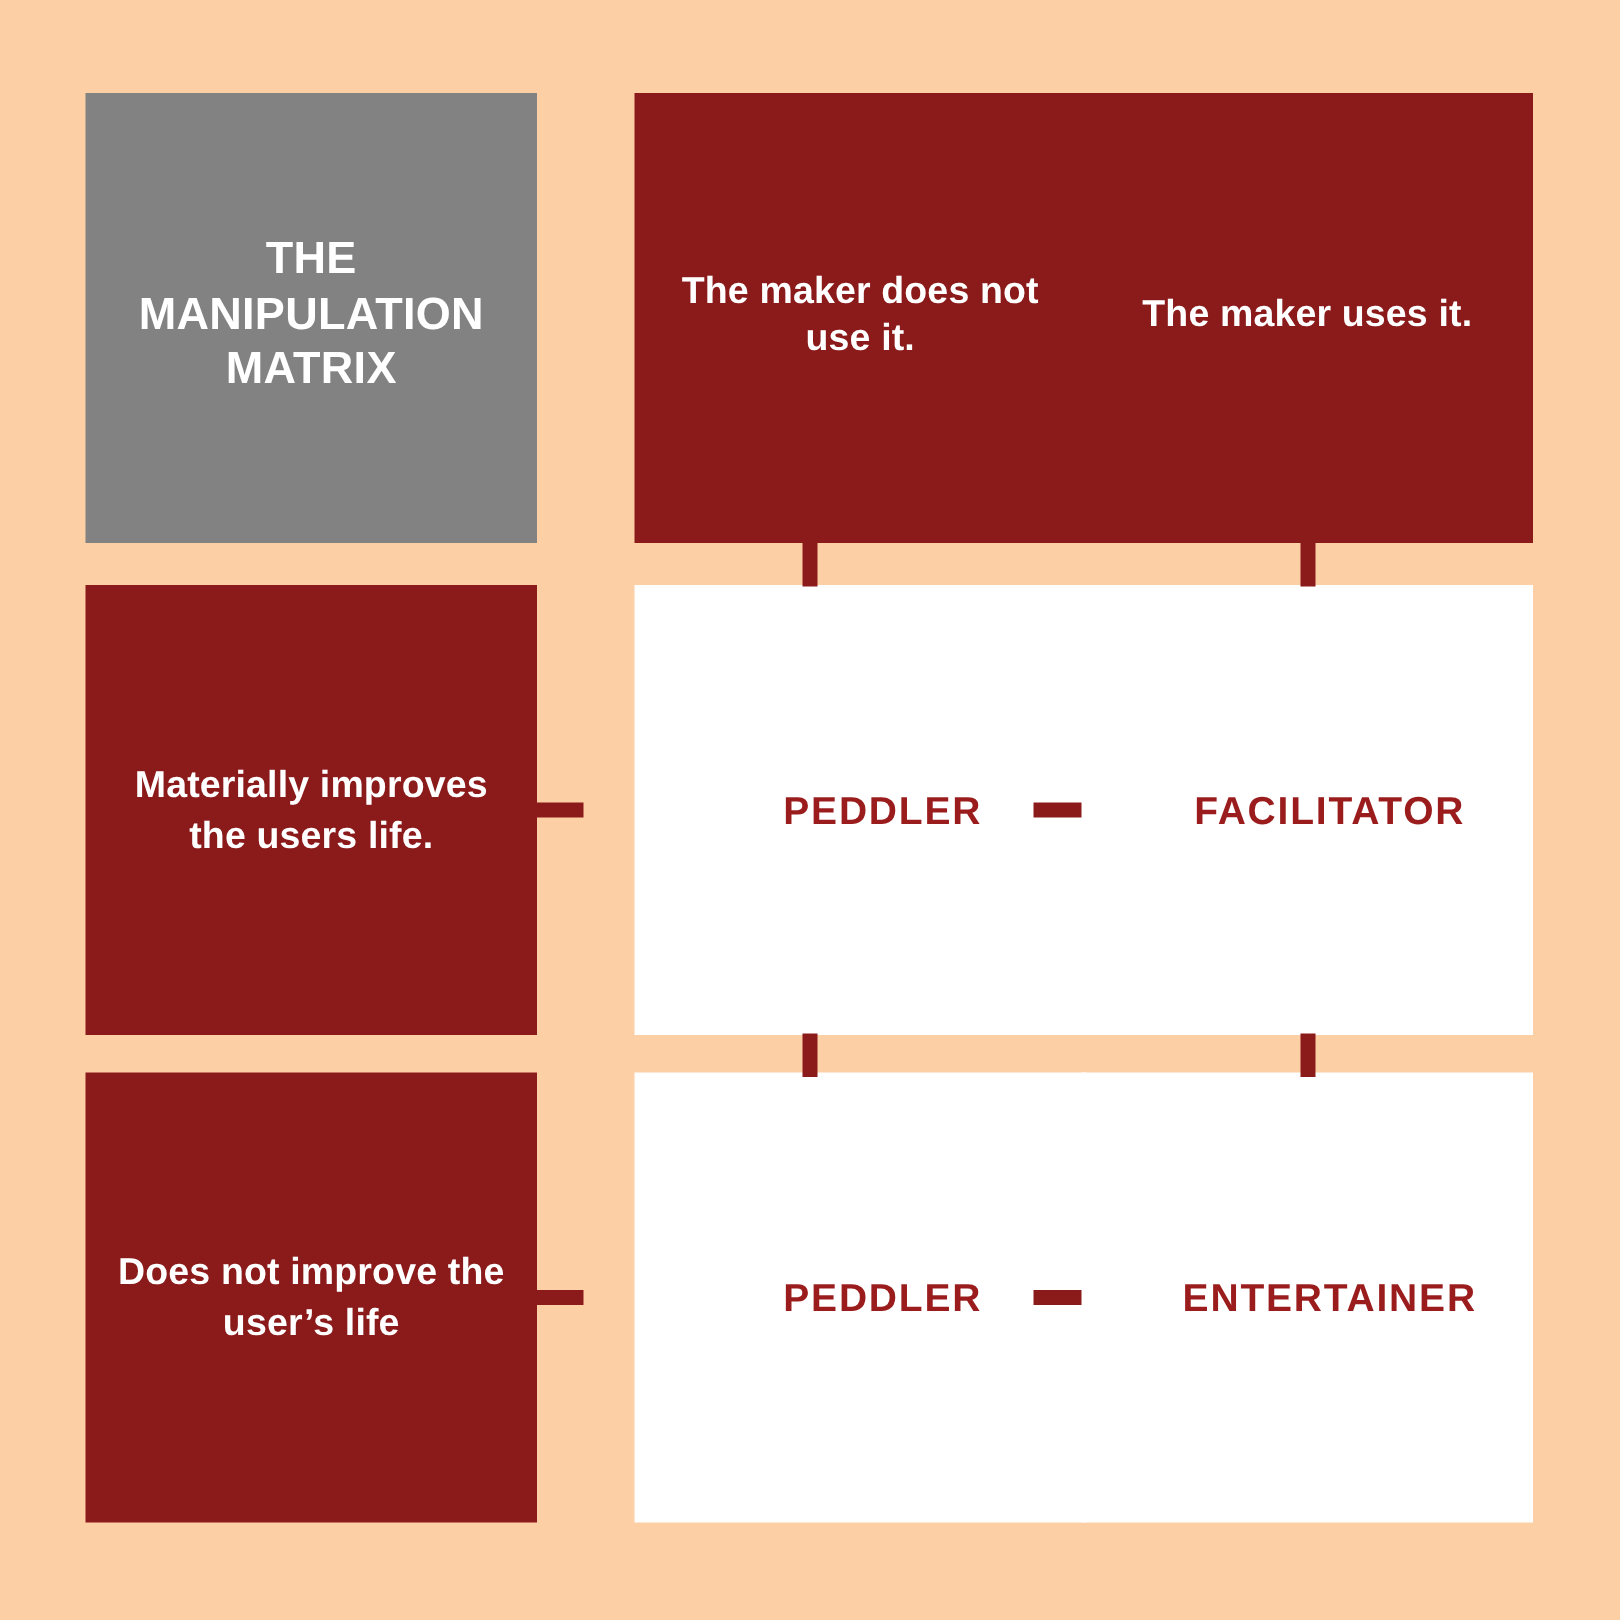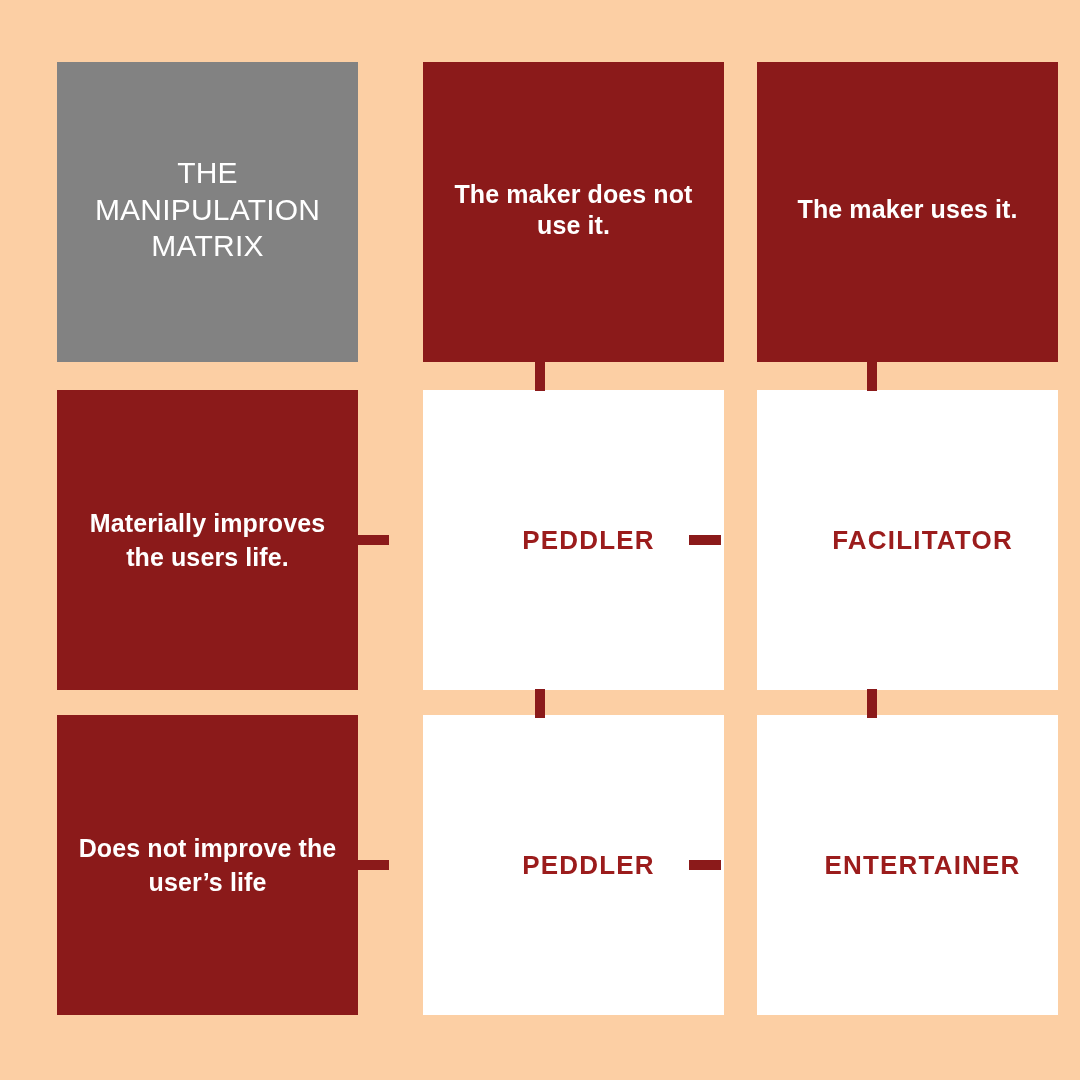--- a/index.html
+++ b/index.html
@@ -28,21 +28,21 @@
     display: flex;
     align-items: center;
     justify-content: center;
     text-align: center;
     overflow: hidden;
   }
 
   
   .col-0 { left: 57px;  width: 301px; }
   .col-1 { left: 389px; width: 301px; margin-left: 34px; }
-  .col-2 { left: 757px; width: 301px; }
+  .col-2 { left: 721px; width: 301px; }
 
   
   .row-0 { top: 62px;  height: 300px; }
   .row-1 { top: 390px; height: 300px; }
   .row-2 { top: 715px; height: 300px; }
 
   
   .cell-title {
     background: #828282;
   }
@@ -55,21 +55,21 @@
   }
   .cell-value {
     background: #ffffff;
     padding-left: 30px;
   }
 
   
   .title-text {
     color: #ffffff;
     font-size: 30px;
-    font-weight: normal;
+    font-weight: bold;
     line-height: 1.22;
     letter-spacing: 0.2px;
     padding: 0 14px;
     transform: translateY(-2px);
   }
 
   .header-text {
     color: #ffffff;
     font-size: 25px;
     font-weight: bold;

